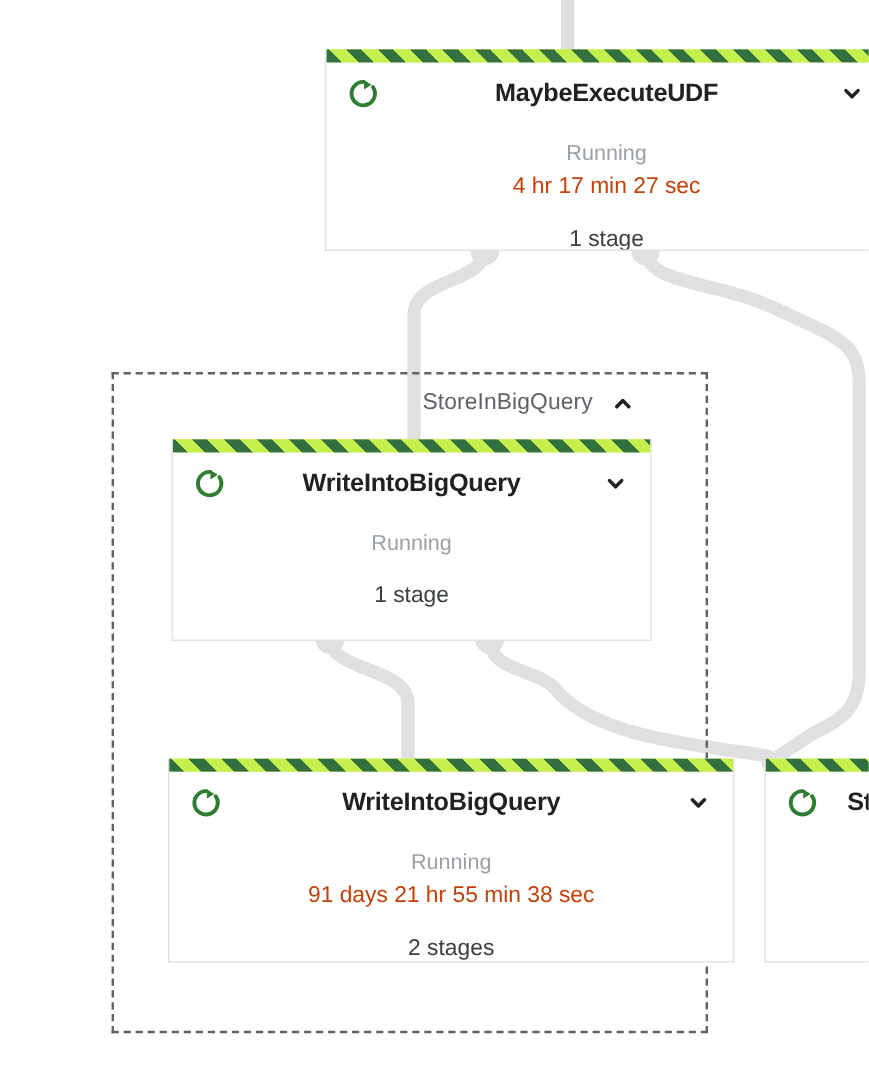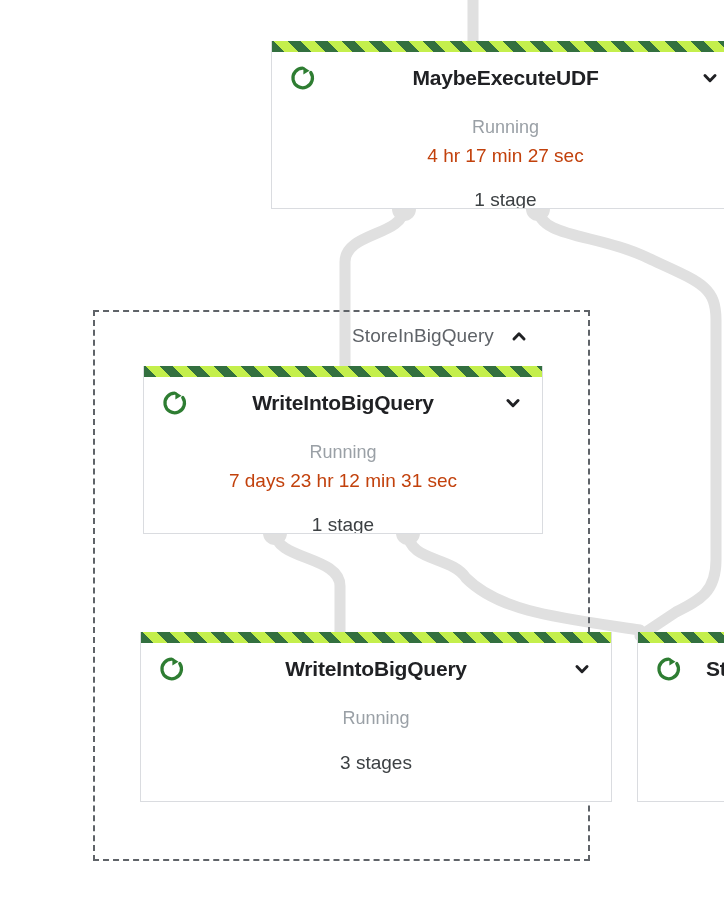--- a/index.html
+++ b/index.html
@@ -206,42 +206,42 @@
         </svg>
       </span>
       <span class="node-title">WriteIntoBigQuery</span>
       <span class="node-chevron">
         <svg width="22" height="22" viewBox="0 0 24 24" aria-hidden="true">
           <path d="M6.5 9.3 L12 14.9 L17.5 9.3" fill="none" stroke="#202124" stroke-width="3.2" stroke-linecap="round" stroke-linejoin="round"></path>
         </svg>
       </span>
     </div>
     <div class="node-status">Running</div>
-    <div class="node-duration">7 days 23 hr 12 min 31 sec</div>
     <div class="node-stages">1 stage</div>
   </div>
 
   <div class="node" style="left:140px; top:632px; width:472px; height:170px;">
     <div class="node-stripe"></div>
     <div class="node-titlerow">
       <span class="status-icon">
         <svg width="30" height="30" viewBox="0 0 24 24" aria-hidden="true">
           <path d="M12 4.2 A7.8 7.8 0 1 0 18.2 7.6" fill="none" stroke="#2e7d32" stroke-width="2.6" stroke-linecap="round"></path>
           <path d="M12.3 3.0 L12.3 9.2 L17.2 6.1 Z" fill="#2e7d32"></path>
         </svg>
       </span>
       <span class="node-title">WriteIntoBigQuery</span>
       <span class="node-chevron">
         <svg width="22" height="22" viewBox="0 0 24 24" aria-hidden="true">
           <path d="M6.5 9.3 L12 14.9 L17.5 9.3" fill="none" stroke="#202124" stroke-width="3.2" stroke-linecap="round" stroke-linejoin="round"></path>
         </svg>
       </span>
     </div>
     <div class="node-status">Running</div>
-    <div class="node-stages">3 stages</div>
+    <div class="node-duration">91 days 21 hr 55 min 38 sec</div>
+    <div class="node-stages">2 stages</div>
   </div>
 
   <div class="node clipped" style="left:637px; top:632px; width:200px; height:170px;">
     <div class="node-stripe"></div>
     <div class="node-titlerow">
       <span class="status-icon">
         <svg width="30" height="30" viewBox="0 0 24 24" aria-hidden="true">
           <path d="M12 4.2 A7.8 7.8 0 1 0 18.2 7.6" fill="none" stroke="#2e7d32" stroke-width="2.6" stroke-linecap="round"></path>
           <path d="M12.3 3.0 L12.3 9.2 L17.2 6.1 Z" fill="#2e7d32"></path>
         </svg>

